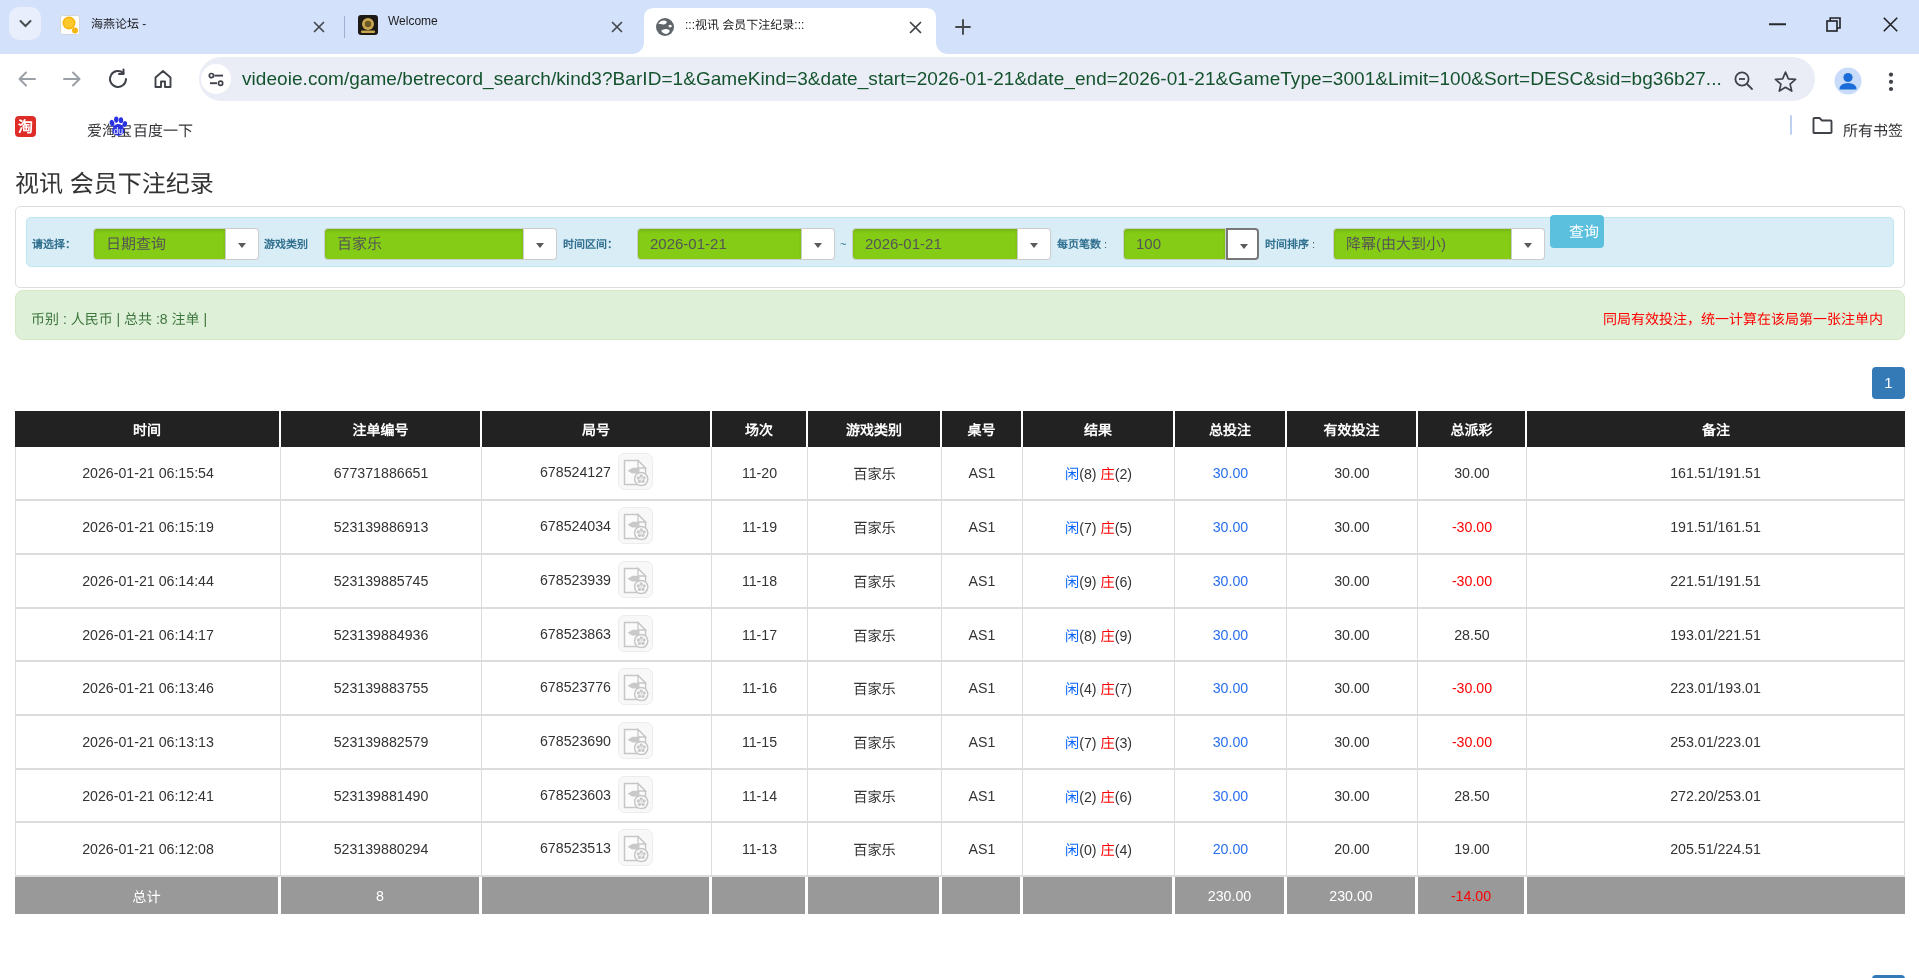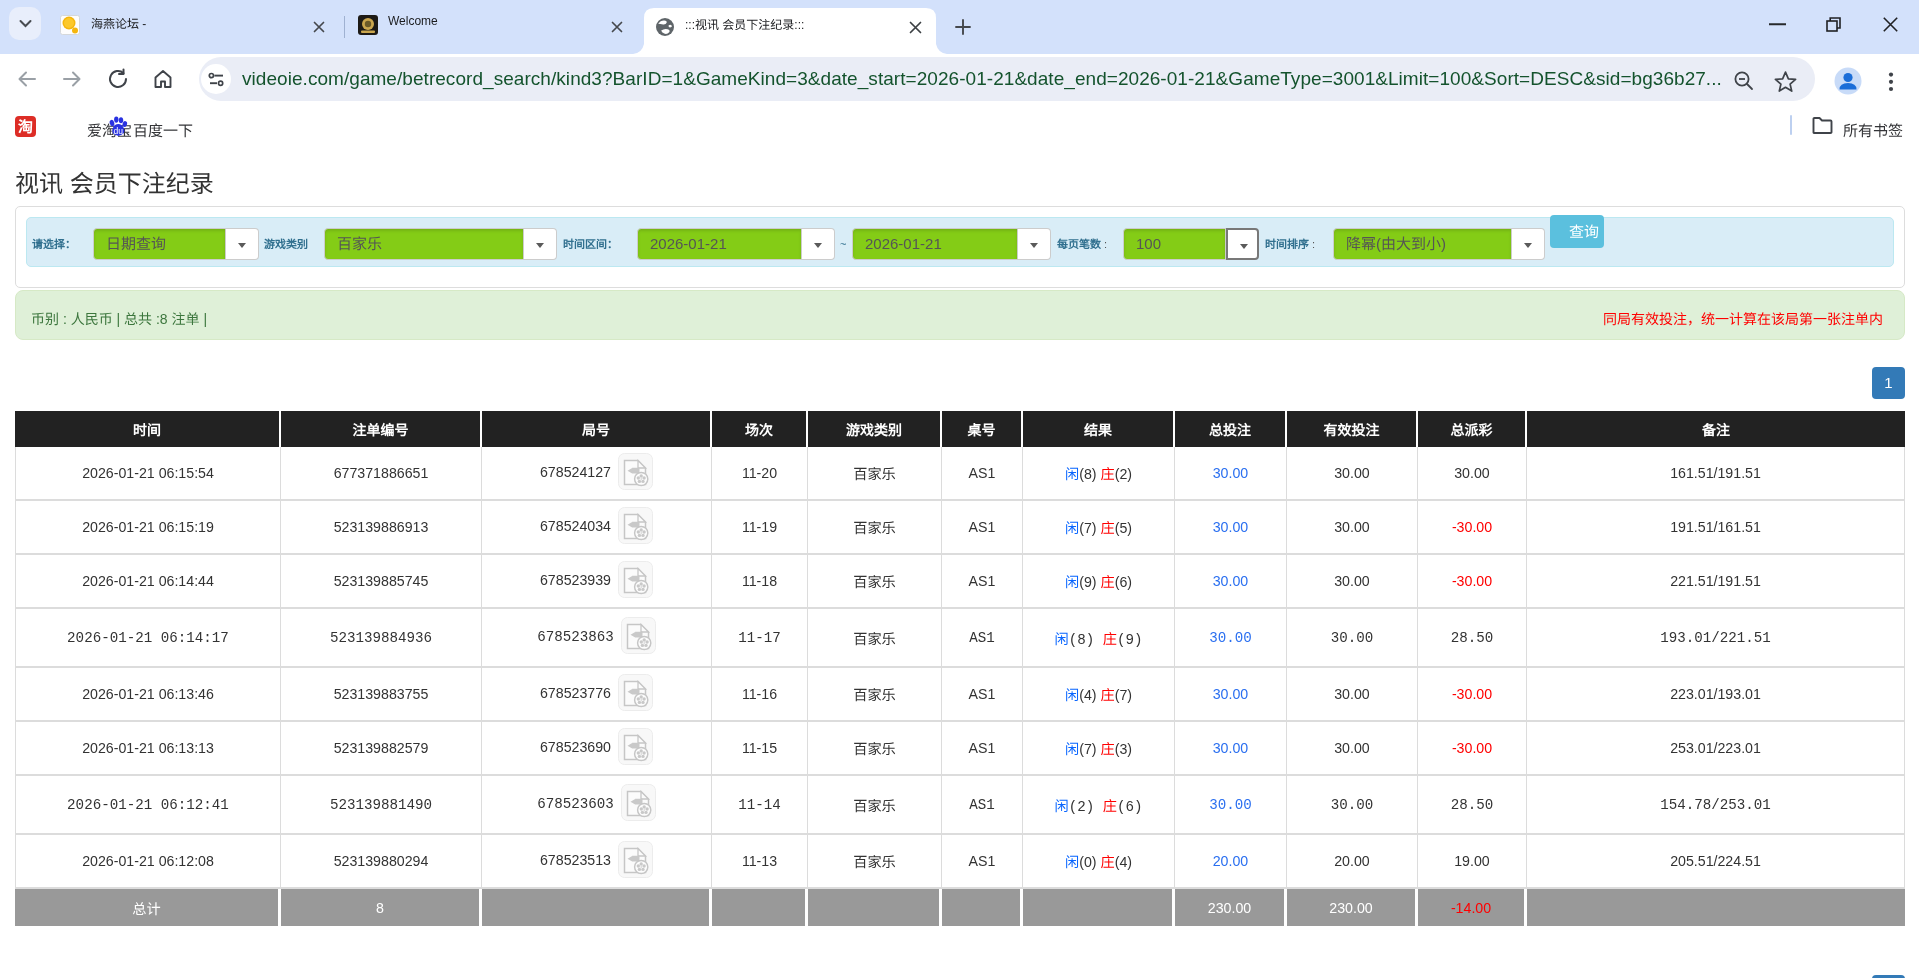--- a/index.html
+++ b/index.html
@@ -31,21 +31,21 @@
   #galert { position:absolute; left:15px; top:290px; width:1890px; height:50px; background:#dff0d8; border:1px solid #d6e9c6; border-radius:8px; font-size:14px; }
   #galert .gl { position:absolute; left:15px; top:17px; color:#3c763d; }
   #galert .gr { position:absolute; right:21px; top:17px; color:#f00; }
   #pag1 { position:absolute; left:1872px; top:367px; width:33px; height:32px; background:#337ab7; border-radius:4px; color:#fff; font-size:15px; text-align:center; line-height:32px; }
   #pag2 { position:absolute; left:1872px; top:975px; width:33px; height:4px; background:#337ab7; border-radius:4px 4px 0 0; }
   
   #tbl { position:absolute; left:15px; top:411px; width:1890px; border-collapse:separate; border-spacing:0; table-layout:fixed; font-size:14.2px; color:#333; }
   #tbl th { background:#222; color:#fff; font-weight:bold; height:36px; border-right:2px solid #fff; font-size:14px; }
   #tbl th:last-child { border-right:none; }
   #tbl td { text-align:center; height:54px; }
-  #tbl tr:nth-child(5) td, #tbl tr:nth-child(8) td { height:59px;font-family:Liberation Mono, monospace; }
+  #tbl tr:nth-child(5) td, #tbl tr:nth-child(8) td { height:53px; }
   #tbl td {  border-right:1px solid #dcdcdc; border-bottom:2px solid #dcdcdc; background:#fff; }
   #tbl td:first-child { border-left:1px solid #dcdcdc; }
   #tbl tr.foot td { background:#999; color:#fff; height:37px; border-right:3px solid #fff; border-bottom:3px solid #fff; border-left:none; }
   #tbl tr.foot td:last-child { border-right:none; }
   #tbl tr.foot2 td { border-bottom:none; }
   .bl { color:#2a6ff0; }
   .rd { color:#f00; }
   .x { color:#0a66ff; }
   .vbtn { display:inline-block; vertical-align:middle; margin-left:7px; }
 </style>
@@ -395,21 +395,21 @@
               <circle cx="20.3" cy="25" r="1.7" fill="#c9c9c9"></circle>
               <circle cx="23.2" cy="26" r="0.8" fill="#c9c9c9"></circle>
             </svg></span></td>
         <td>11-14</td>
         <td>百家乐</td>
         <td>AS1</td>
         <td><span class="x">闲</span>(2) <span class="rd">庄</span>(6)</td>
         <td><span class="bl">30.00</span></td>
         <td>30.00</td>
         <td>28.50</td>
-        <td>154.78/253.01</td>
+        <td>272.20/253.01</td>
       </tr>
   <tr>
         <td>2026-01-21 06:12:08</td>
         <td>523139880294</td>
         <td>678523513<span class="vbtn"><svg width="35" height="37" viewBox="0 0 35 37">
               <rect x="0.5" y="0.5" width="34" height="36" rx="6" fill="#f8f8f8" stroke="#ececec"></rect>
               <path d="M6.5 7.5 h13.5 l7.5 7.5 v16.5 h-21 z" fill="#fbfbfb" stroke="#c6c6c6" stroke-width="1.5"></path>
               <path d="M20 7.5 v7.5 h7.5 z" fill="#fbfbfb" stroke="#c6c6c6" stroke-width="1.3"></path>
               <path d="M9.5 17.7 l4.7 -2.7 v5.4 z M14.2 14.8 h7.3 v5.8 h-7.3 z" fill="#c9c9c9"></path>
               <circle cx="23.2" cy="26" r="6.6" fill="#fdfdfd" stroke="#c6c6c6" stroke-width="1.5"></circle>

